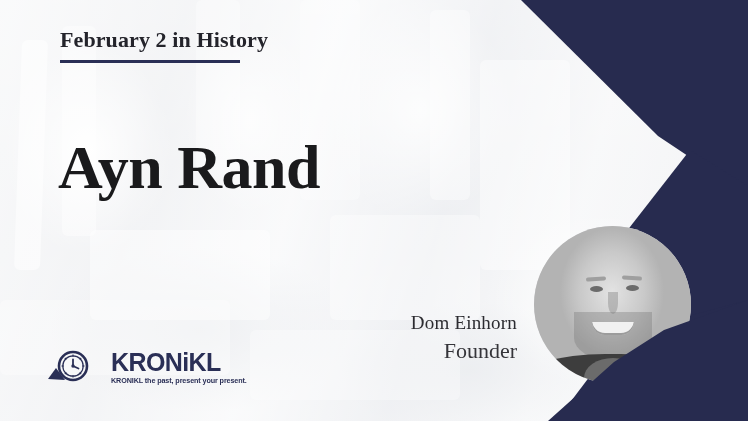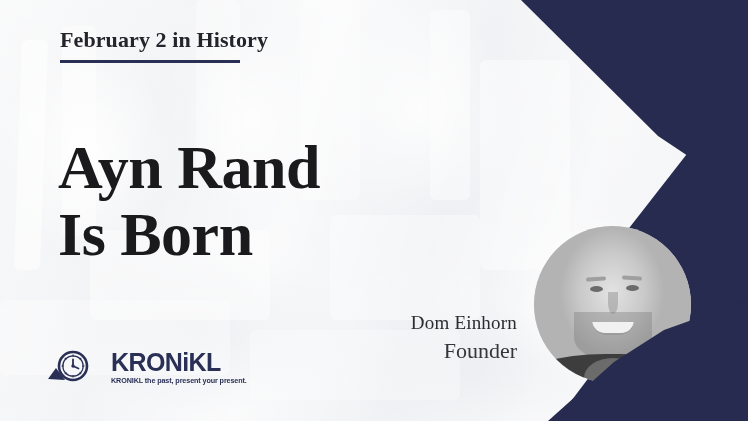--- a/index.html
+++ b/index.html
@@ -241,21 +241,20 @@
     </svg>
   </div>
 
   <div class="kicker-wrap">
     <div class="kicker">February 2 in History</div>
     <div class="kicker-rule"></div>
   </div>
 
   <div class="headline">
     <span>Ayn Rand</span>
-    <span>Is Born</span>
   </div>
 
   <div class="speaker">
     <div class="speaker-name">Dom Einhorn</div>
     <div class="speaker-role">Founder</div>
   </div>
 
   <div class="logo">
     <div class="logo-mark">
       <svg viewBox="0 0 42 40" xmlns="http://www.w3.org/2000/svg">

